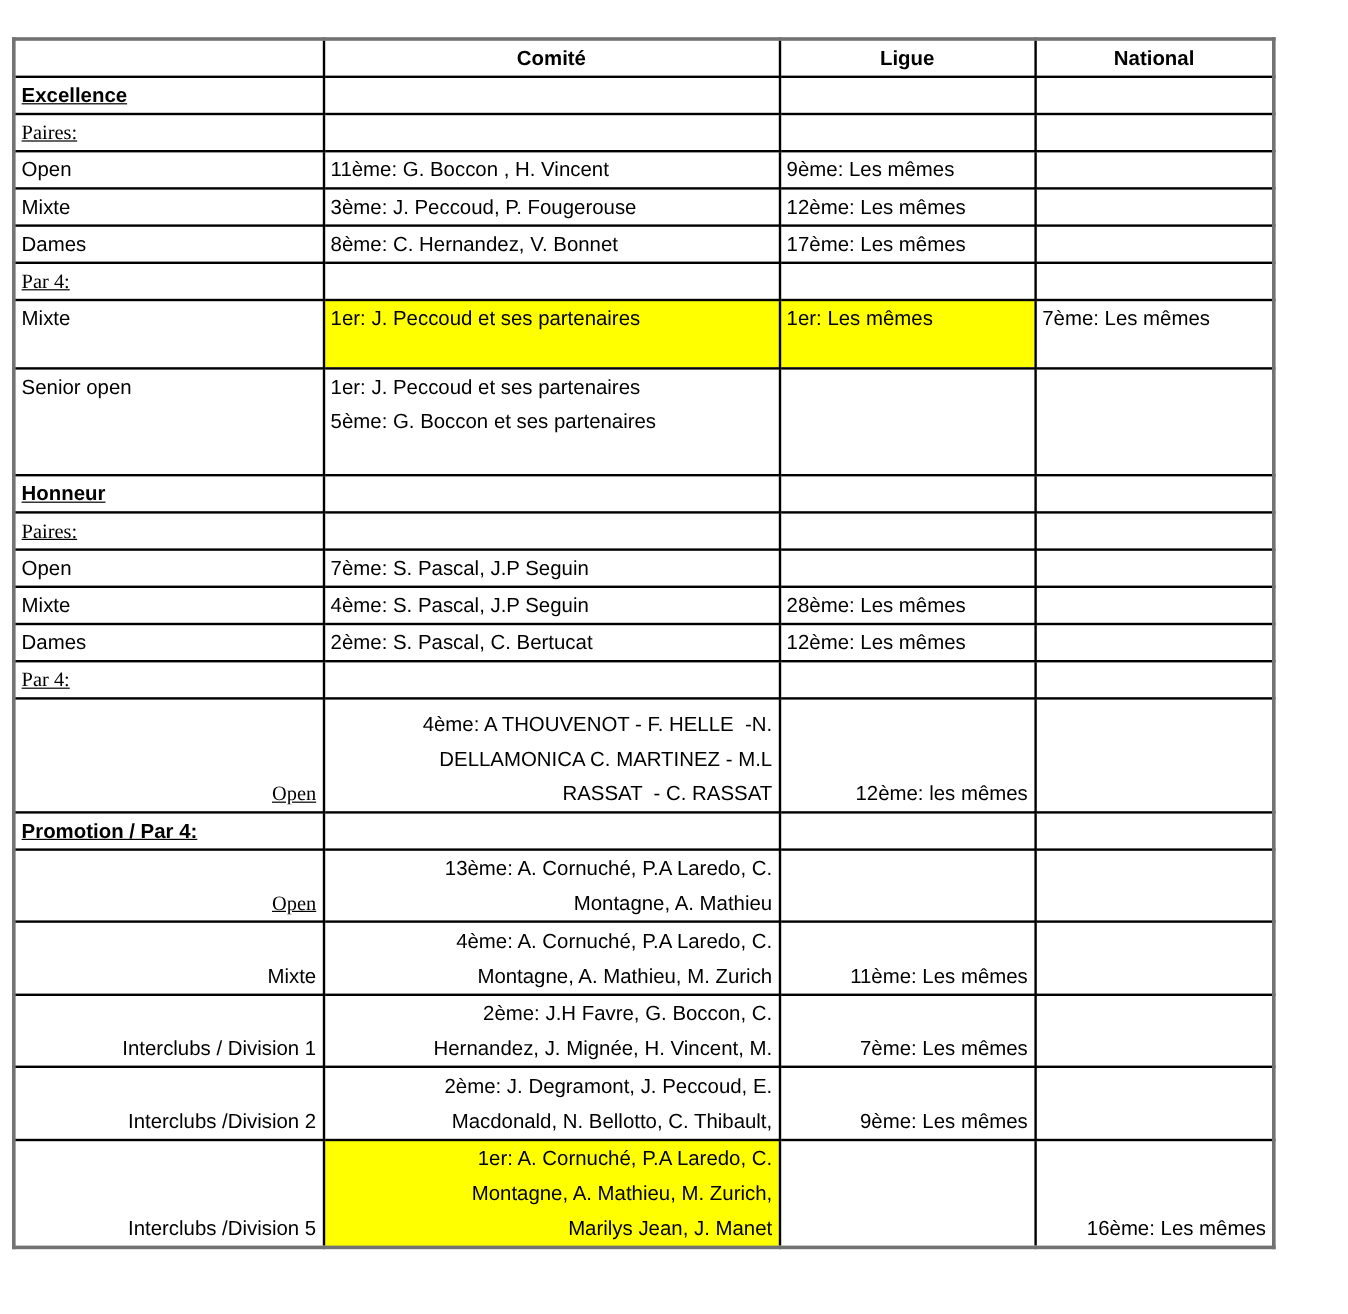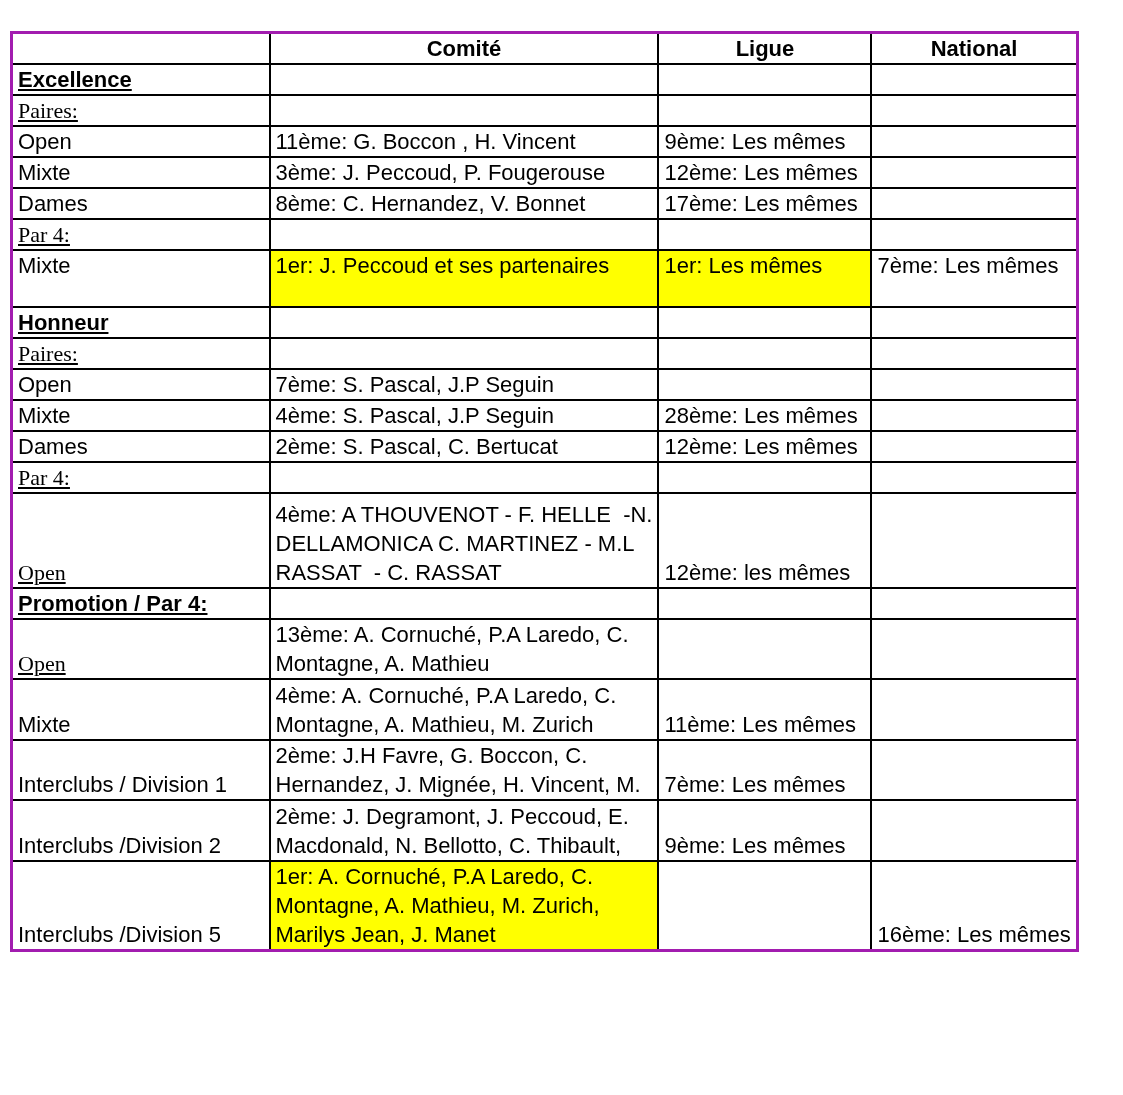--- a/index.html
+++ b/index.html
@@ -11,41 +11,41 @@
     font-family: "Liberation Sans", sans-serif;
     color: #000000;
     overflow: hidden;
   }
   table.results {
     position: absolute;
     left: 10px;
     top: 31px;
     border-collapse: collapse;
     table-layout: fixed;
-    border: 3px solid #a21caf;
-    font-size: 22px;
+    border: 3px solid #737373;
+    font-size: 17px;
     line-height: 29px;
   }
   table.results col.c-label    { width: 258px; }
   table.results col.c-comite   { width: 380px; }
   table.results col.c-ligue    { width: 213px; }
   table.results col.c-national { width: 199px; }
   th, td {
     border: 2px solid #000000;
     padding: 0 5px;
     vertical-align: middle;
     overflow: hidden;
   }
   thead th {
     font-weight: bold;
     text-align: center;
     height: 27px;
   }
   tr.v-top td    { vertical-align: top; }
-  tr.v-bottom td { vertical-align: bottom; }
+  tr.v-bottom td { vertical-align: bottom; text-align: right; }
   td.hl { background: #ffff00; }
   .label-section { font-weight: bold; text-decoration: underline; margin-top: 32px; }
   .label-sub     { text-decoration: underline; font-family: Liberation Serif, serif; }
   .line { white-space: pre; }
   .line b { font-weight: normal; }
 </style>
 </head>
 <body>
 
 <div class="page">
@@ -118,20 +118,29 @@
           <td class="hl">
             <div class="line"><span>1er: </span><b>J. Peccoud</b><span> et ses partenaires</span></div>
           </td>
           <td class="hl">
             <div class="line"><span>1er: Les mêmes</span></div>
           </td>
           <td>
             <div class="line"><span>7ème: Les mêmes</span></div>
           </td>
         </tr>
+        <tr class="v-top" style="height: 89px;">
+          <td><span>Senior open</span></td>
+          <td>
+            <div class="line"><span>1er: </span><b>J. Peccoud</b><span> et ses partenaires</span></div>
+            <div class="line"><span>5ème: G. Boccon et ses partenaires</span></div>
+          </td>
+          <td></td>
+          <td></td>
+        </tr>
         <tr style="height: 29px;">
           <td><span class="label-section">Honneur</span></td>
           <td></td>
           <td></td>
           <td></td>
         </tr>
         <tr style="height: 30px;">
           <td><span class="label-sub">Paires:</span></td>
           <td></td>
           <td></td>

